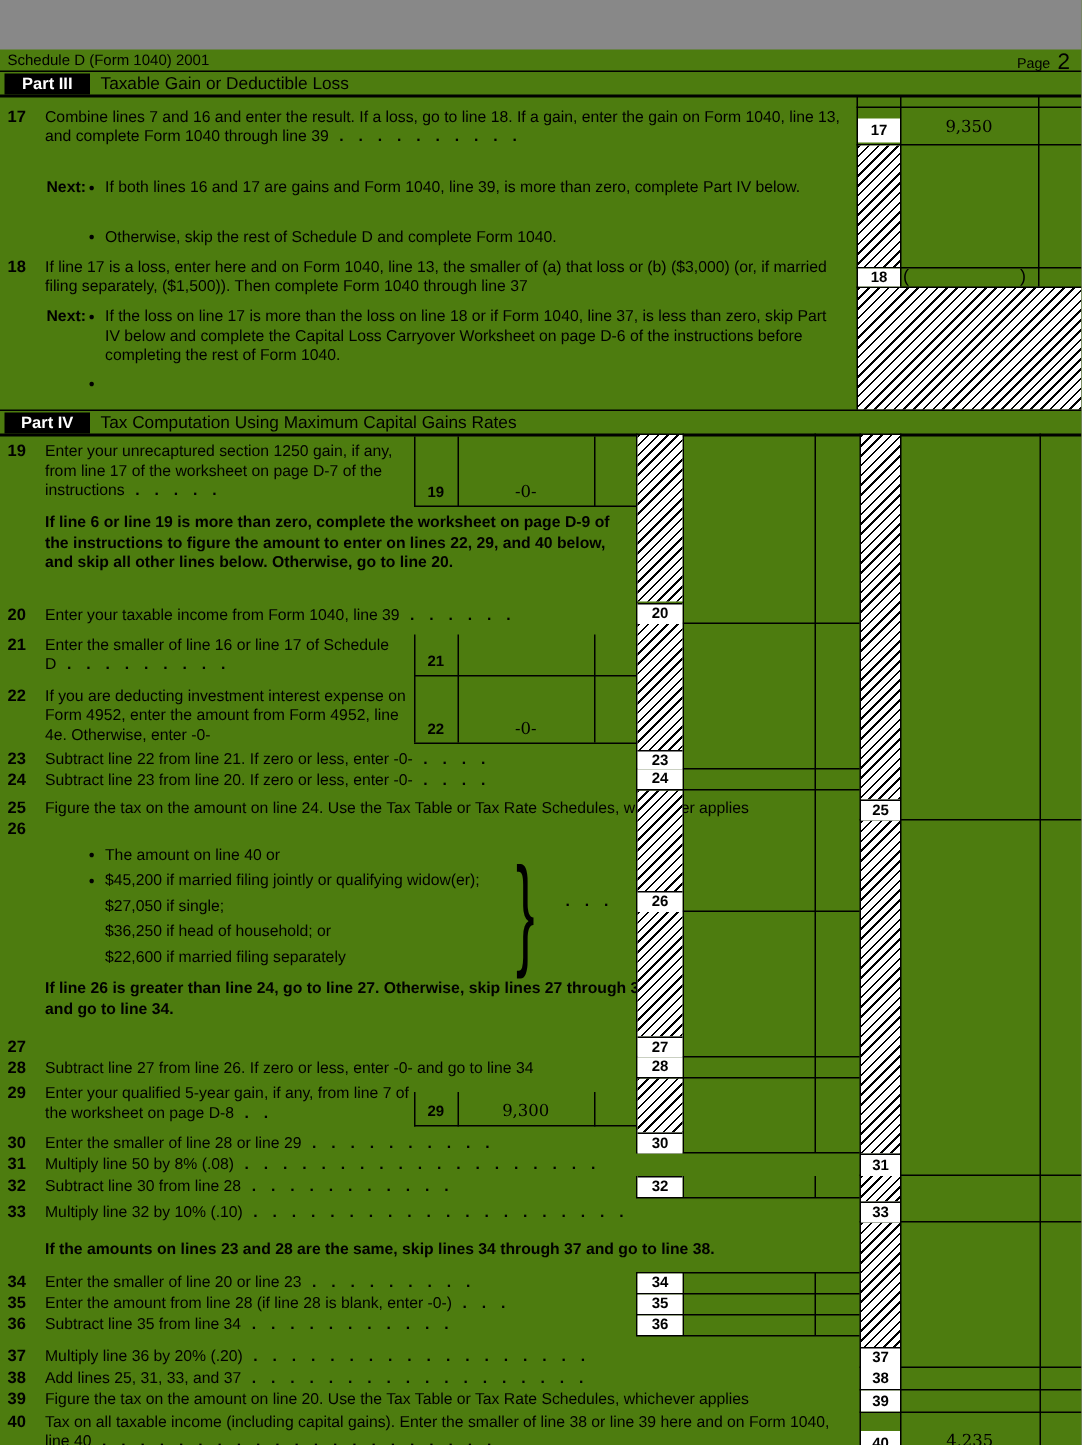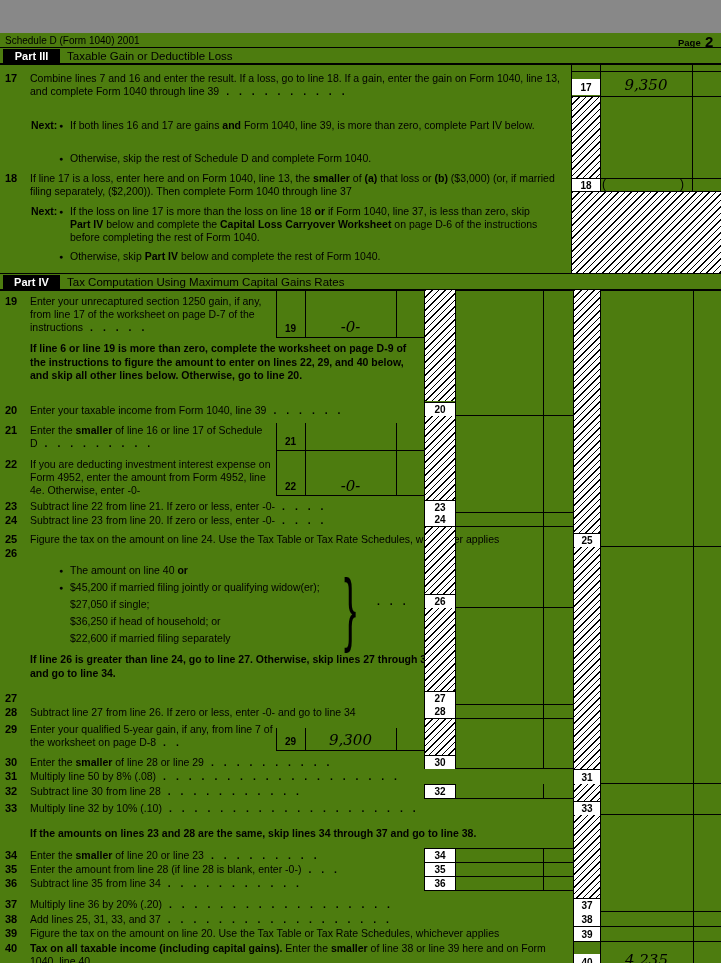--- a/index.html
+++ b/index.html
@@ -3,30 +3,30 @@
 <meta charset="utf-8">
 <style>
   html,body{margin:0;padding:0;background:#888;}
   .page{position:relative;width:721px;height:963px;background:#4d7c0f;color:#000;
         font-family:"Liberation Sans",sans-serif;font-size:10.5px;overflow:hidden;margin-top:33px;}
   .t{position:absolute;line-height:13px;}
   .lnum{position:absolute;left:5px;width:24px;font-weight:bold;font-size:11px;line-height:13px;}
   .nextlab{position:absolute;left:31px;font-weight:bold;line-height:13px;}
   .bullet{position:absolute;font-size:7px;line-height:13px;}
   .note{position:absolute;font-weight:bold;line-height:13.5px;font-size:10.5px;}
-  .b{font-weight:bold;}
+  .b{font-weight:normal;}
   .d{font-weight:bold;word-spacing:7px;padding-left:7px;}
   .vl{position:absolute;width:1px;background:#000;}
   .hl{position:absolute;height:1px;background:#000;}
   .hl2{position:absolute;height:2px;background:#000;}
   .hatch{position:absolute;background:#fff repeating-linear-gradient(135deg,#000 0,#000 1.2px,transparent 1.2px,transparent 4.6px);}
   .bn{position:absolute;background:#fff;font-weight:bold;font-size:10px;display:flex;align-items:center;justify-content:center;border-top:1px solid #000;}
   .bn.nt{border-top:none;}
   .fl{position:absolute;font-weight:bold;font-size:10px;text-align:center;width:27px;line-height:14px;}
-  .val{position:absolute;font-family:"DejaVu Serif",serif;font-style:italic;font-size:15px;display:flex;align-items:center;justify-content:center;}
+  .val{position:absolute;font-family:"DejaVu Serif",serif;font-size:11px;display:flex;align-items:center;justify-content:center;}
   .partbar{position:absolute;left:0;width:721px;height:14px;border-bottom:2px solid #000;}
   .plabel{position:absolute;left:3px;top:0;width:57px;height:14px;background:#000;color:#fff;font-weight:bold;font-size:11px;text-align:center;line-height:14px;}
   .ptitle{position:absolute;left:67px;top:0;font-weight:normal;font-size:11.5px;line-height:14px;}
   .paren{position:absolute;font-size:12px;line-height:13px;}
   .brace{position:absolute;font-size:82px;font-weight:200;transform:scale(0.45,1);transform-origin:0 0;line-height:70px;}
   .hdr{position:absolute;font-size:10px;}
   .ftr{position:absolute;font-weight:bold;font-size:11px;text-align:right;}
 </style>
 </head>
 <body>
@@ -46,27 +46,26 @@
   <div class="lnum" style="top:39px;">17</div>
   <div class="t" style="left:30px;top:39px;width:537px;"><span>Combine lines 7 and 16 and enter the result. If a loss, go to line 18. If a gain, enter the gain on Form 1040, line 13, and complete Form 1040 through line 39</span><span class="d">. . . . . . . . . .</span></div>
 
   <div class="nextlab" style="top:86px;">Next:</div>
   <div class="bullet" style="left:59px;top:86px;">●</div>
   <div class="t" style="left:70px;top:86px;width:492px;"><span>If both lines 16 and 17 are gains </span><span class="b">and</span><span> Form 1040, line 39, is more than zero, complete Part IV below.</span></div>
   <div class="bullet" style="left:59px;top:119px;">●</div>
   <div class="t" style="left:70px;top:119px;width:492px;"><span>Otherwise, skip the rest of Schedule D and complete Form 1040.</span></div>
 
   <div class="lnum" style="top:139px;">18</div>
-  <div class="t" style="left:30px;top:139px;width:537px;"><span>If line 17 is a loss, enter here and on Form 1040, line 13, the </span><span class="b">smaller</span><span> of </span><span class="b">(a)</span><span> that loss or </span><span class="b">(b)</span><span> ($3,000) (or, if married filing separately, ($2,200)). Then complete Form 1040 through line 37</span></div>
+  <div class="t" style="left:30px;top:139px;width:537px;"><span>If line 17 is a loss, enter here and on Form 1040, line 13, the </span><span class="b">smaller</span><span> of </span><span class="b">(a)</span><span> that loss or </span><span class="b">(b)</span><span> ($3,000) (or, if married filing separately, ($1,500)). Then complete Form 1040 through line 37</span></div>
 
   <div class="nextlab" style="top:172px;">Next:</div>
   <div class="bullet" style="left:59px;top:172px;">●</div>
   <div class="t" style="left:70px;top:172px;width:482px;"><span>If the loss on line 17 is more than the loss on line 18 </span><span class="b">or</span><span> if Form 1040, line 37, is less than zero, skip </span><span class="b">Part IV</span><span> below and complete the </span><span class="b">Capital Loss Carryover Worksheet</span><span> on page D-6 of the instructions before completing the rest of Form 1040.</span></div>
   <div class="bullet" style="left:59px;top:217px;">●</div>
-  <div class="t" style="left:70px;top:217px;width:482px;"><span>Otherwise, skip </span><span class="b">Part IV</span><span> below and complete the rest of Form 1040.</span></div>
 
   <div class="vl" style="left:571px;top:31px;height:209px;"></div>
   <div class="vl" style="left:600px;top:31px;height:127px;"></div>
   <div class="vl" style="left:692px;top:31px;height:127px;"></div>
   <div class="hl" style="left:571px;top:38px;width:150px;"></div>
   <div class="hl" style="left:571px;top:63px;width:150px;"></div>
   <div class="hl" style="left:571px;top:145px;width:150px;"></div>
   <div class="hl" style="left:571px;top:158px;width:150px;"></div>
   <div class="hatch" style="left:572px;top:64px;width:28px;height:81px;"></div>
   <div class="hatch" style="left:572px;top:159px;width:149px;height:81px;"></div>

